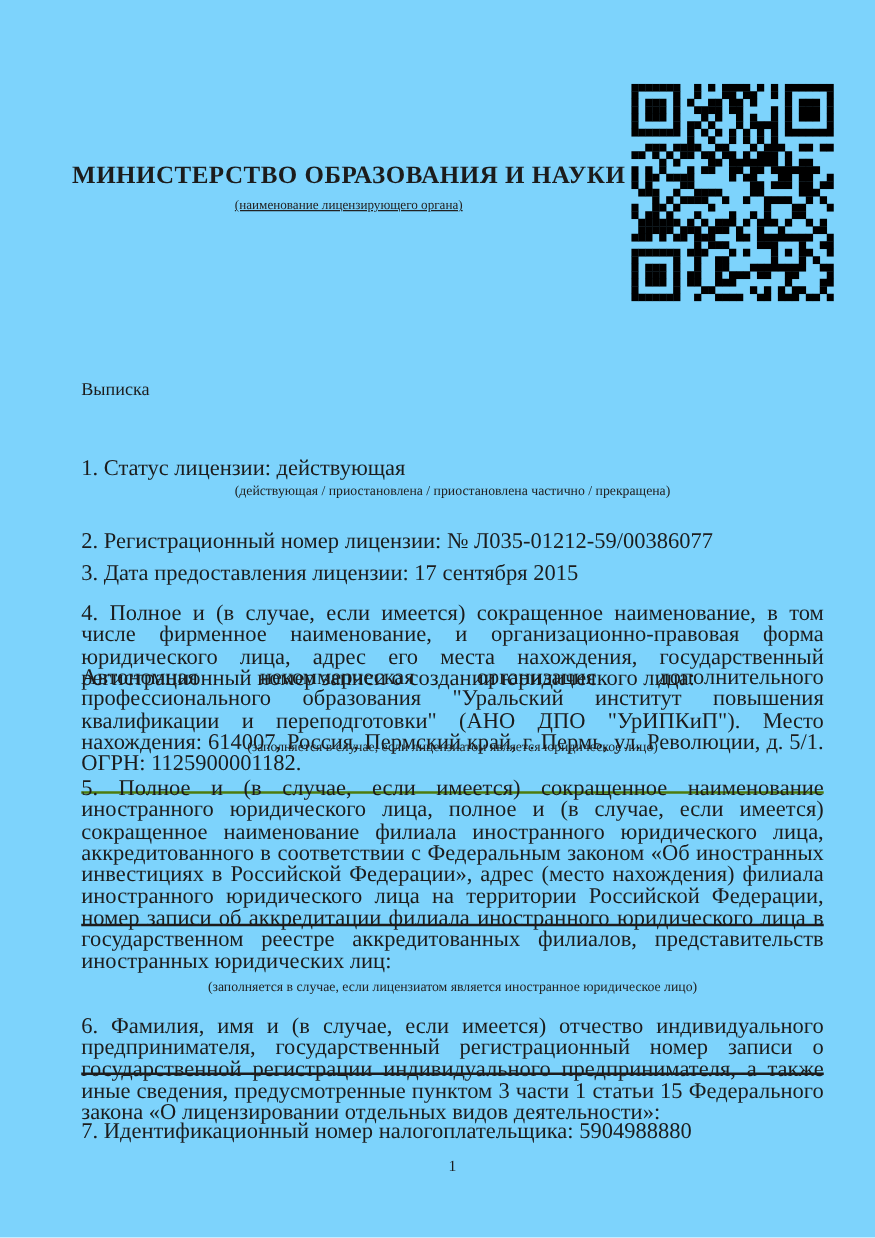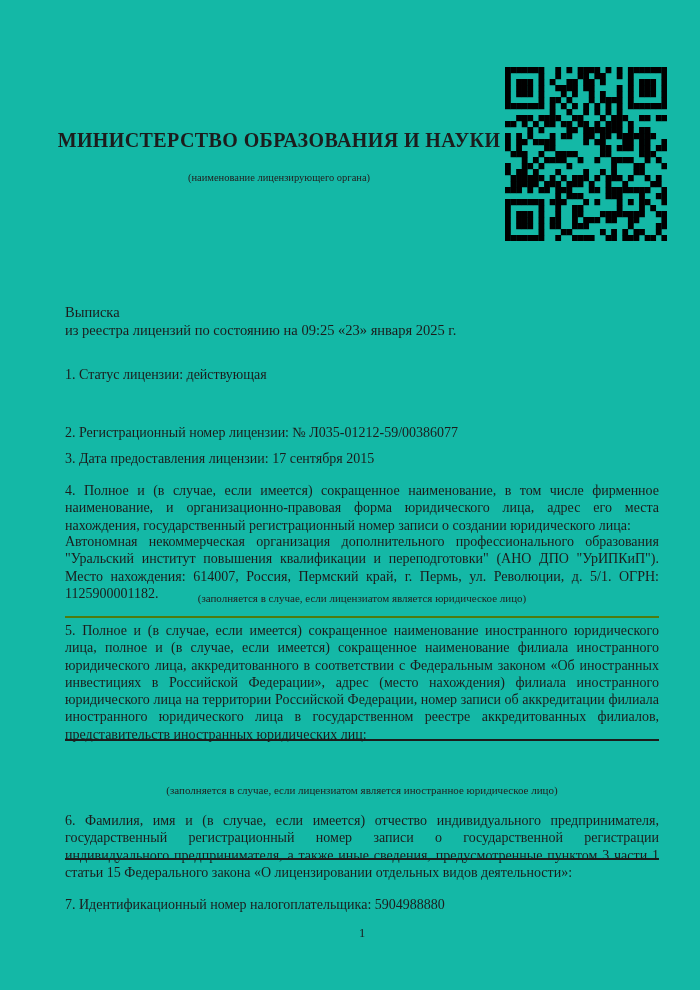--- a/index.html
+++ b/index.html
@@ -1,45 +1,45 @@
 <!DOCTYPE html>
 <html lang="ru"><head>
 <meta charset="utf-8">
 <style>
   html,body{margin:0;padding:0;background:#fff;}
   .page{
     position:relative;
     width:700px;height:990px;
-    background:#14b8a6;
+    background:#7dd3fc;
     font-family:"Liberation Serif","DejaVu Serif",serif;
     color:#1c1c1c;
     overflow:hidden;
   }
   .abs{position:absolute;}
   .header-text{
     left:50px;top:125px;width:458px;
     text-align:center;
   }
   .ministry{
     font-size:20px;font-weight:bold;line-height:30px;letter-spacing:.4px;
   }
   .header-sub{
-    font-size:10.5px;line-height:13px;margin-top:16px;color:#222;
+    font-size:10.5px;line-height:13px;margin-top:3px;color:#222;text-decoration:underline;
   }
   .qr{
     left:505px;top:67px;width:162px;height:174px;
   }
   .qr svg{display:block;}
   .doc-title{
     left:65px;top:304px;width:597px;
     text-align:left;font-size:14.5px;line-height:17.5px;
   }
   .b{
     left:65px;width:594px;
-    font-size:14px;line-height:17.3px;
+    font-size:18px;line-height:17.3px;
   }
   .just{text-align:justify;}
   .note{
     left:65px;width:594px;
     text-align:center;font-size:11px;line-height:13px;color:#222;
   }
   .answer{
     border-bottom:2px solid #4d7c0f;padding-bottom:14px;
   }
   .fill-line{
@@ -484,24 +484,24 @@
           <rect x="23" y="28" width="1.04" height="1.04"></rect>
           <rect x="25" y="28" width="1.04" height="1.04"></rect>
           <rect x="26" y="28" width="1.04" height="1.04"></rect>
           <rect x="28" y="28" width="1.04" height="1.04"></rect>
         </g>
       </svg>
     </div>
 
   <div class="abs doc-title">
     <div>Выписка</div>
-    <div>из реестра лицензий по состоянию на 09:25 «23» января 2025 г.</div>
   </div>
 
   <div class="abs b" style="top:366px">1. Статус лицензии: действующая</div>
+  <div class="abs note" style="top:387px">(действующая / приостановлена / приостановлена частично / прекращена)</div>
 
   <div class="abs b" style="top:424px">2. Регистрационный номер лицензии: № Л035-01212-59/00386077</div>
 
   <div class="abs b" style="top:450px">3. Дата предоставления лицензии: 17 сентября 2015</div>
 
   <div class="abs b just" style="top:482px">4. Полное и (в случае, если имеется) сокращенное наименование, в том числе фирменное наименование, и организационно-правовая форма юридического лица, адрес его места нахождения, государственный регистрационный номер записи о создании юридического лица:</div>
   <div class="abs b just answer" style="top:533px">Автономная некоммерческая организация дополнительного профессионального образования "Уральский институт повышения квалификации и переподготовки" (АНО ДПО "УрИПКиП"). Место нахождения: 614007, Россия, Пермский край, г. Пермь, ул. Революции, д. 5/1. ОГРН: 1125900001182.</div>
   <div class="abs note" style="top:592px">(заполняется в случае, если лицензиатом является юридическое лицо)</div>
 
   <div class="abs b just" style="top:622px">5. Полное и (в случае, если имеется) сокращенное наименование иностранного юридического лица, полное и (в случае, если имеется) сокращенное наименование филиала иностранного юридического лица, аккредитованного в соответствии с Федеральным законом «Об иностранных инвестициях в Российской Федерации», адрес (место нахождения) филиала иностранного юридического лица на территории Российской Федерации, номер записи об аккредитации филиала иностранного юридического лица в государственном реестре аккредитованных филиалов, представительств иностранных юридических лиц:</div>

